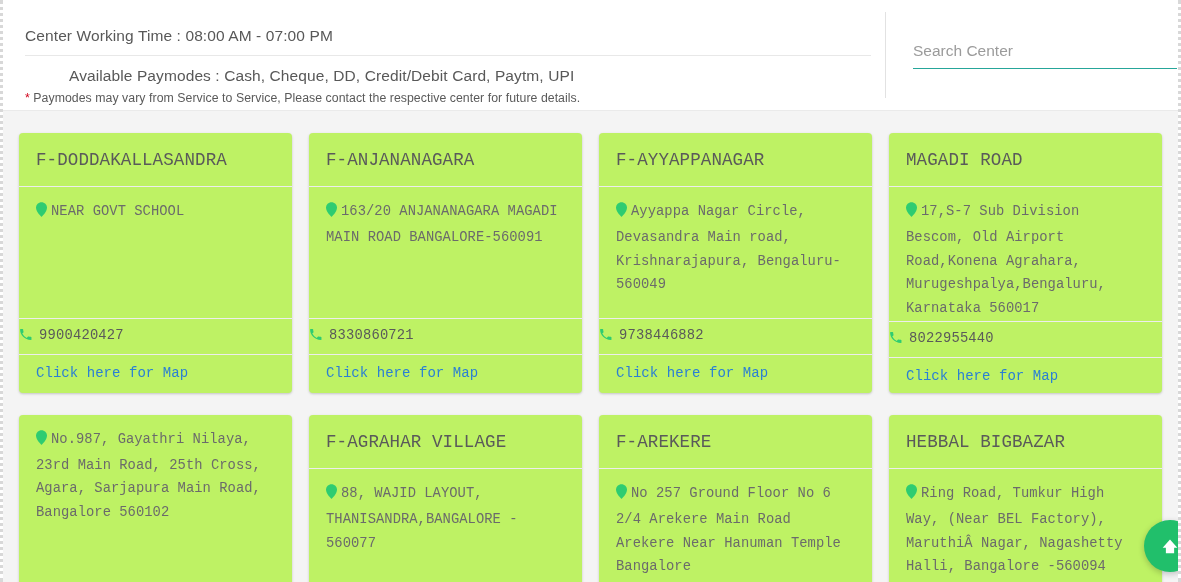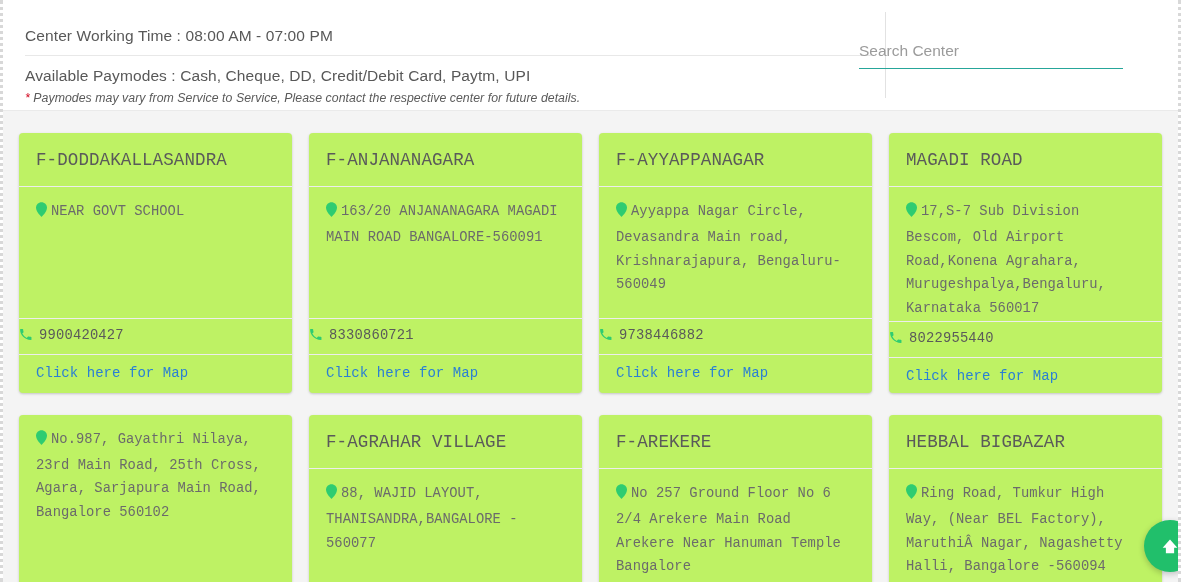--- a/index.html
+++ b/index.html
@@ -41,43 +41,43 @@
     border-bottom: 1px solid #e8e8e8;
     letter-spacing: 0.1px;
     white-space: nowrap;
   }
   .paymodes {
     font-size: 15.5px;
     color: #585858;
     padding-top: 11px;
     letter-spacing: 0.1px;
     white-space: nowrap;
+    margin-left: 44px;
   }
   .paymodes-note {
     font-size: 12.3px;
     color: #5a5a5a;
     padding-top: 6px;
     letter-spacing: 0.05px;
     white-space: nowrap;
-    font-style: italic;
   }
   .asterisk { color: #d0021b; }
 
   .vdivider {
     position: absolute;
     left: 882px;
     top: 12px;
     width: 1px;
     height: 86px;
     background: #e2e2e2;
   }
 
   .search-wrap {
     position: absolute;
-    left: 856px;
+    left: 910px;
     top: 42px;
     width: 264px;
   }
   .search-input {
     width: 100%;
     border: 0;
     border-bottom: 1.6px solid #26a69a;
     outline: none;
     background: transparent;
     font-family: "Liberation Sans", sans-serif;

